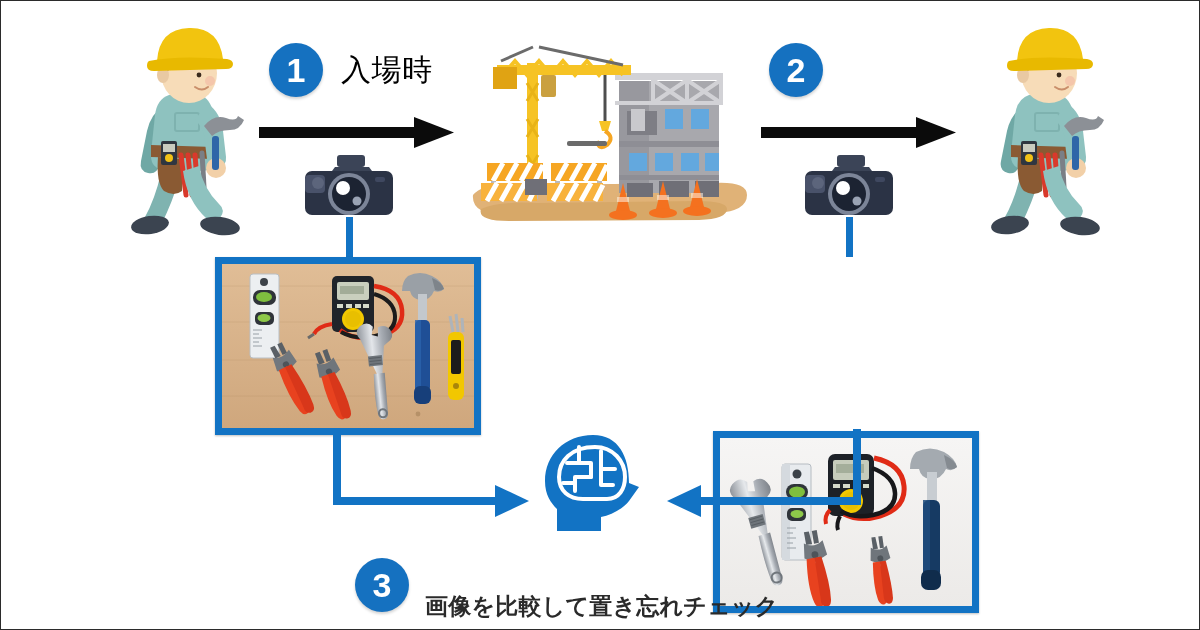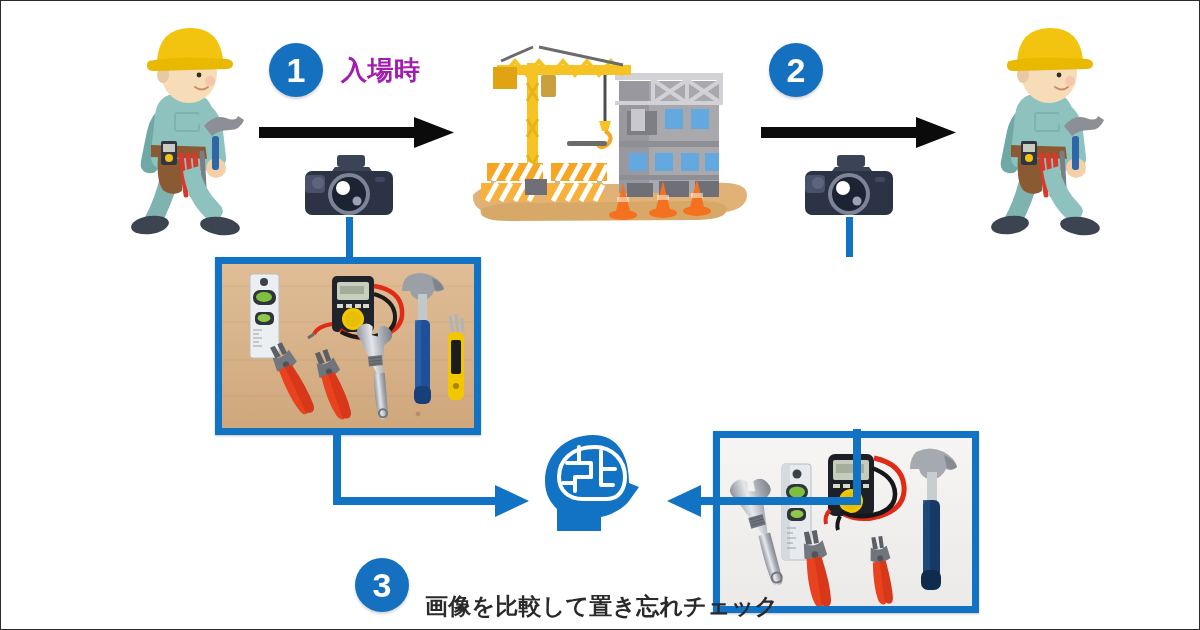--- a/index.html
+++ b/index.html
@@ -15,21 +15,21 @@
 
   
   .badge {
     width:54px; height:54px; border-radius:50%;
     background:#1571c0;
     display:flex; align-items:center; justify-content:center;
     color:#ffffff; font-size:34px; font-weight:bold; line-height:1;
     box-shadow:0 2px 3px rgba(0,0,0,.18);
   }
   .badge-label {
-    font-size:26px; font-weight:bold; color:#a21caf;
+    font-size:30px; font-weight:normal; color:#000000;
     letter-spacing:.02em; white-space:nowrap;
   }
   .step-row { display:flex; align-items:center; gap:18px; }
 
   
   .blkarrow { height:40px; }
 
   
   .photo {
     border:7px solid #1273c4;

